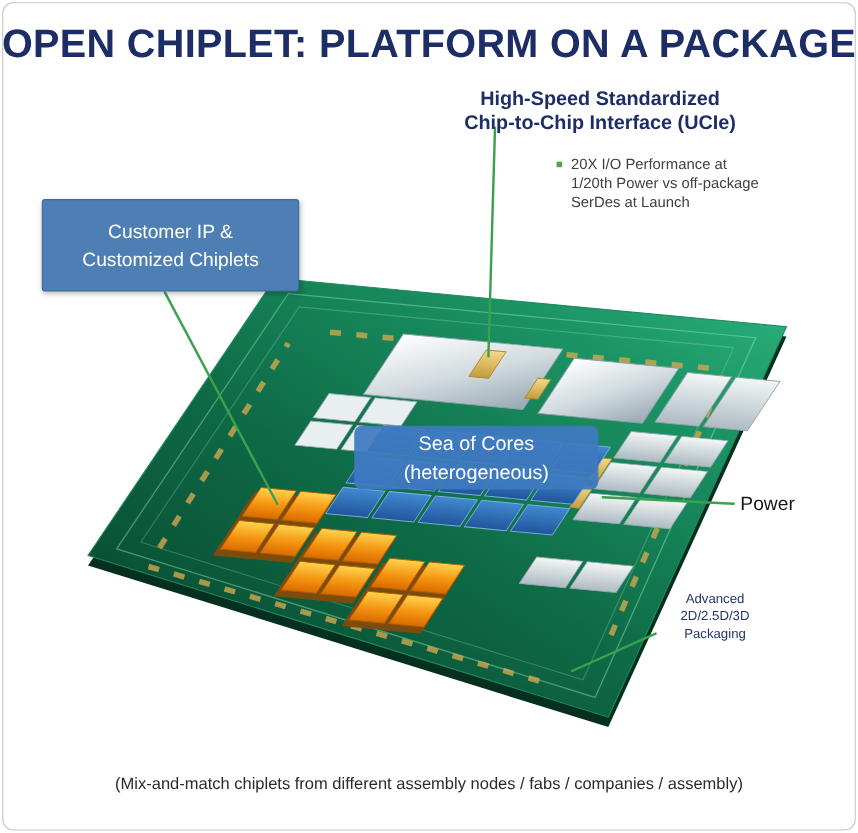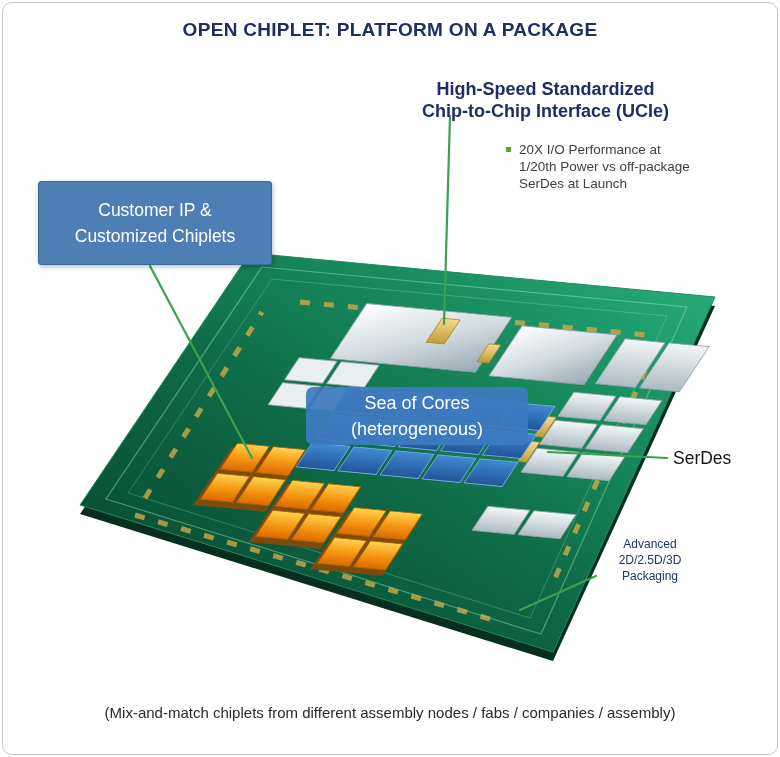--- a/index.html
+++ b/index.html
@@ -6,21 +6,21 @@
   .stage {
     position:relative; width:780px; height:757px; background:#ffffff;
     overflow:hidden; font-family:"Liberation Sans", sans-serif;
   }
   .frame {
     position:absolute; inset:2px; border:1px solid #c6c6c6; border-radius:10px;
     pointer-events:none;
   }
   .title {
     position:absolute; top:19px; left:0; right:0; text-align:center;
-    font-size:19px; font-weight:bold; color:#1d2e66; letter-spacing:0.3px;
+    font-size:36px; font-weight:bold; color:#1d2e66; letter-spacing:0.3px;
   }
   .chip-svg { position:absolute; left:0; top:0; width:780px; height:757px; }
   .ucie-heading {
     position:absolute; top:79px; left:398px; width:295px; text-align:center;
     font-size:18px; font-weight:bold; color:#1d2e66; line-height:1.22;
     white-space:pre-line;
   }
   .bullets {
     position:absolute; top:141px; left:506px; width:200px;
     display:flex; flex-direction:column; gap:4px;
@@ -33,21 +33,21 @@
     font-size:13.5px; color:#404040; line-height:1.26; white-space:pre-line;
   }
   .customer-box {
     position:absolute; left:38px; top:181px; width:232px; height:82px;
     background:#4e7fb4; border:1px solid #3c6a99; border-radius:3px;
     box-shadow:1px 2px 5px rgba(0,0,0,0.25);
     display:flex; align-items:center; justify-content:center; text-align:center;
     color:#ffffff; font-size:17.5px; line-height:1.5; white-space:pre-line;
   }
   .sea-box {
-    position:absolute; left:306px; top:387px; width:222px; height:58px;
+    position:absolute; left:322px; top:387px; width:222px; height:58px;
     background:rgba(62,122,192,0.93); border-radius:7px;
     display:flex; align-items:center; justify-content:center; text-align:center;
     color:#ffffff; font-size:18px; line-height:1.45; white-space:pre-line;
   }
   .memory-label {
     position:absolute; left:673px; top:448px; font-size:17.5px; color:#161616;
   }
   .packaging-label {
     position:absolute; left:573px; top:537px; width:154px; text-align:center;
     font-size:12px; color:#21356e; line-height:1.32; white-space:pre-line;
@@ -213,21 +213,21 @@
 SerDes at Launch</span>
     </div>
   </div>
 
   <div class="customer-box">Customer IP &amp;
 Customized Chiplets</div>
 
   <div class="sea-box">Sea of Cores
 (heterogeneous)</div>
 
-  <div class="memory-label">SerDes</div>
+  <div class="memory-label">Power</div>
 
   <div class="packaging-label">Advanced
 2D/2.5D/3D
 Packaging</div>
 
   <div class="footer">
     <div class="footer-line2">(Mix-and-match chiplets from different assembly nodes / fabs / companies / assembly)</div>
   </div>
 
   <div class="frame"></div>

